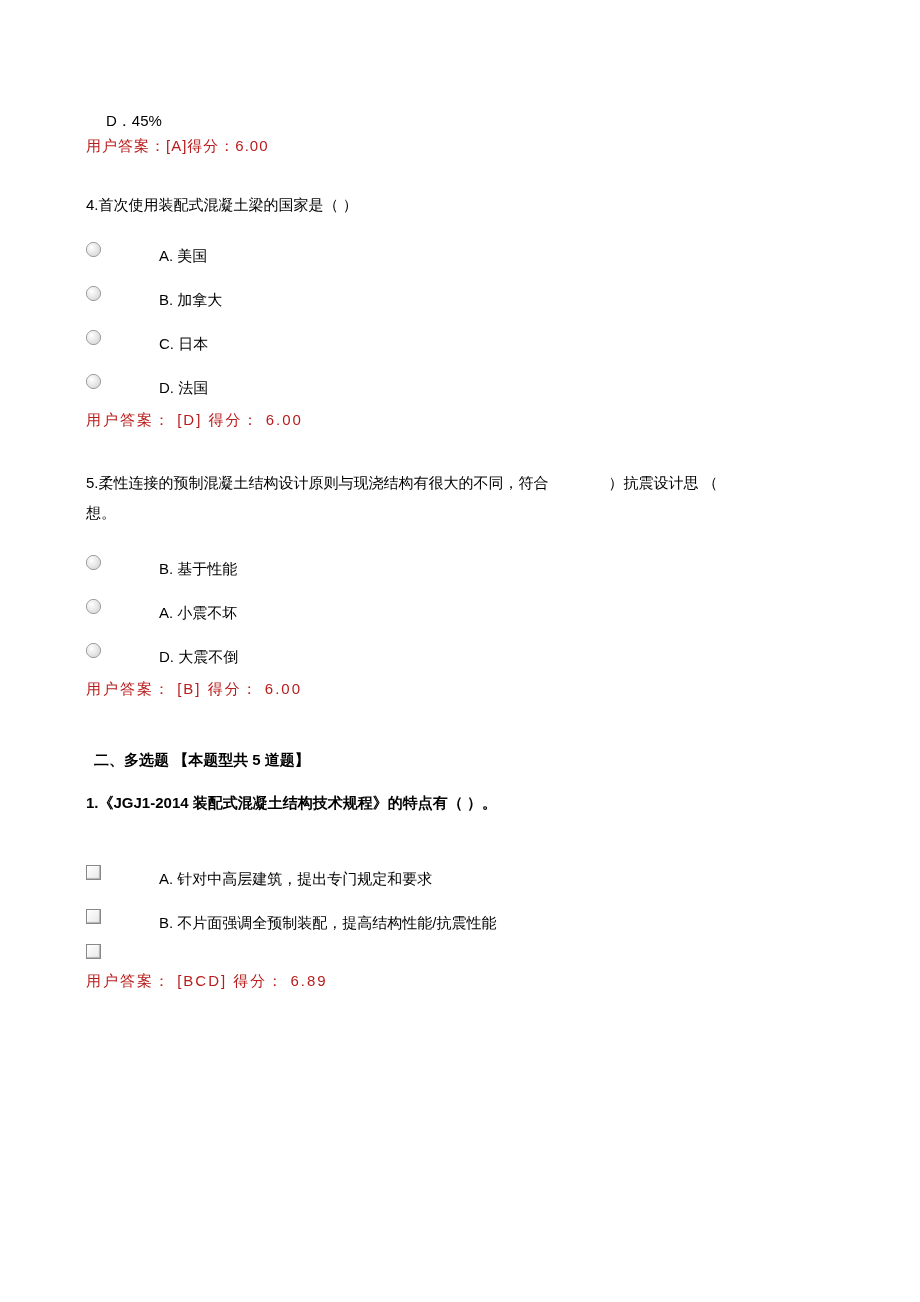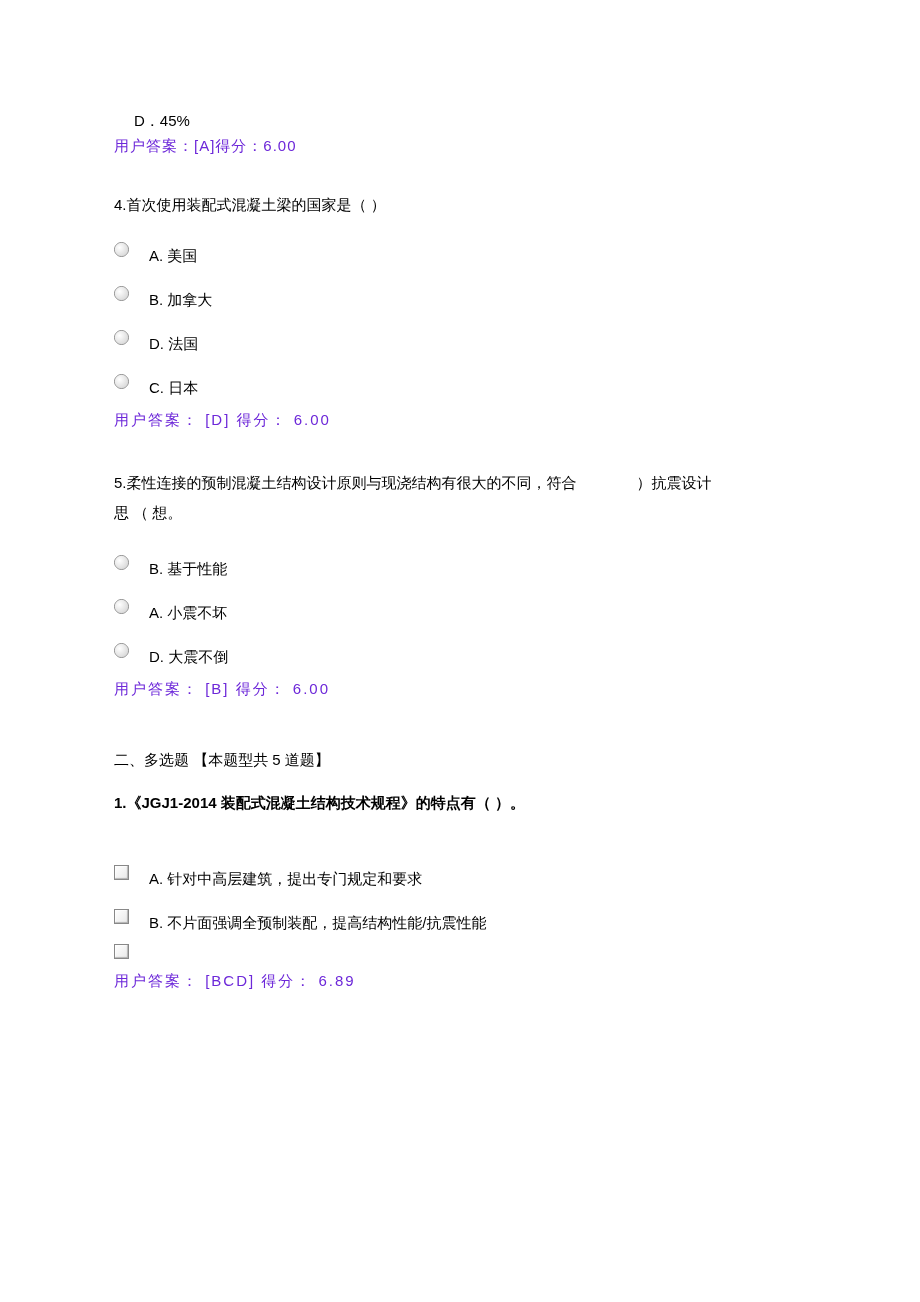--- a/index.html
+++ b/index.html
@@ -5,21 +5,21 @@
   body {
     margin: 0;
     padding: 0;
     background: #ffffff;
     font-family: "Microsoft YaHei", "SimSun", Arial, sans-serif;
     font-size: 15px;
     color: #000000;
     line-height: 1.4;
   }
   .page {
-    padding: 110px 90px 60px 114px;
+    padding: 110px 90px 60px 86px;
     width: 824px;
     box-sizing: border-box;
   }
   .option-line {
     display: flex;
     align-items: center;
     margin: 11px 0;
   }
   .radio-icon, .checkbox-icon {
     width: 13px;
@@ -39,36 +39,37 @@
     content:"";position:absolute;top:0;left:0;right:0;bottom:0;border-radius:50%;
     background: radial-gradient(circle at 35% 35%, #fff, #ddd 70%);
   }
   .checkbox-icon {
     border: 1px solid #888;
     box-shadow: inset -1px -1px 1px rgba(0,0,0,.25), inset 1px 1px 1px rgba(255,255,255,.6);
     background: linear-gradient(135deg,#fff,#e8e8e8);
   }
   .option-text {
     padding-top: 12px;
+    margin-left: 38px;
   }
   .answer {
-    color: #6d28d9;
+    color: #b91c1c;
     margin: 4px 0 24px 0;
     letter-spacing: 1px;
   }
   .answer span { letter-spacing: 2px; }
   .question {
     margin: 38px 16px 18px 0;
   }
   .q5 {
     line-height: 2.0;
   }
   .section-title {
-    font-weight: normal;
-    margin: 50px 0 22px 0;
+    font-weight: bold;
+    margin: 50px 0 22px 8px;
   }
   .plain-option {
     margin-left: 20px;
   }
 </style>
 </head>
 <body>
 
 <div class="page">
 
@@ -80,25 +81,25 @@
   <div class="option-line">
     <span class="radio-icon"></span>
     <span class="option-text">A. 美国</span>
   </div>
   <div class="option-line">
     <span class="radio-icon"></span>
     <span class="option-text">B. 加拿大</span>
   </div>
   <div class="option-line">
     <span class="radio-icon"></span>
-    <span class="option-text">D. 法国</span>
+    <span class="option-text">C. 日本</span>
   </div>
   <div class="option-line">
     <span class="radio-icon"></span>
-    <span class="option-text">C. 日本</span>
+    <span class="option-text">D. 法国</span>
   </div>
   <div class="answer"><span>用户答案： [D] 得分：  6.00</span></div>
 
   <div class="question q5">5.柔性连接的预制混凝土结构设计原则与现浇结构有很大的不同，符合　　　　）抗震设计思 （ 想。</div>
 
   <div class="option-line">
     <span class="radio-icon"></span>
     <span class="option-text">B. 基于性能</span>
   </div>
   <div class="option-line">

